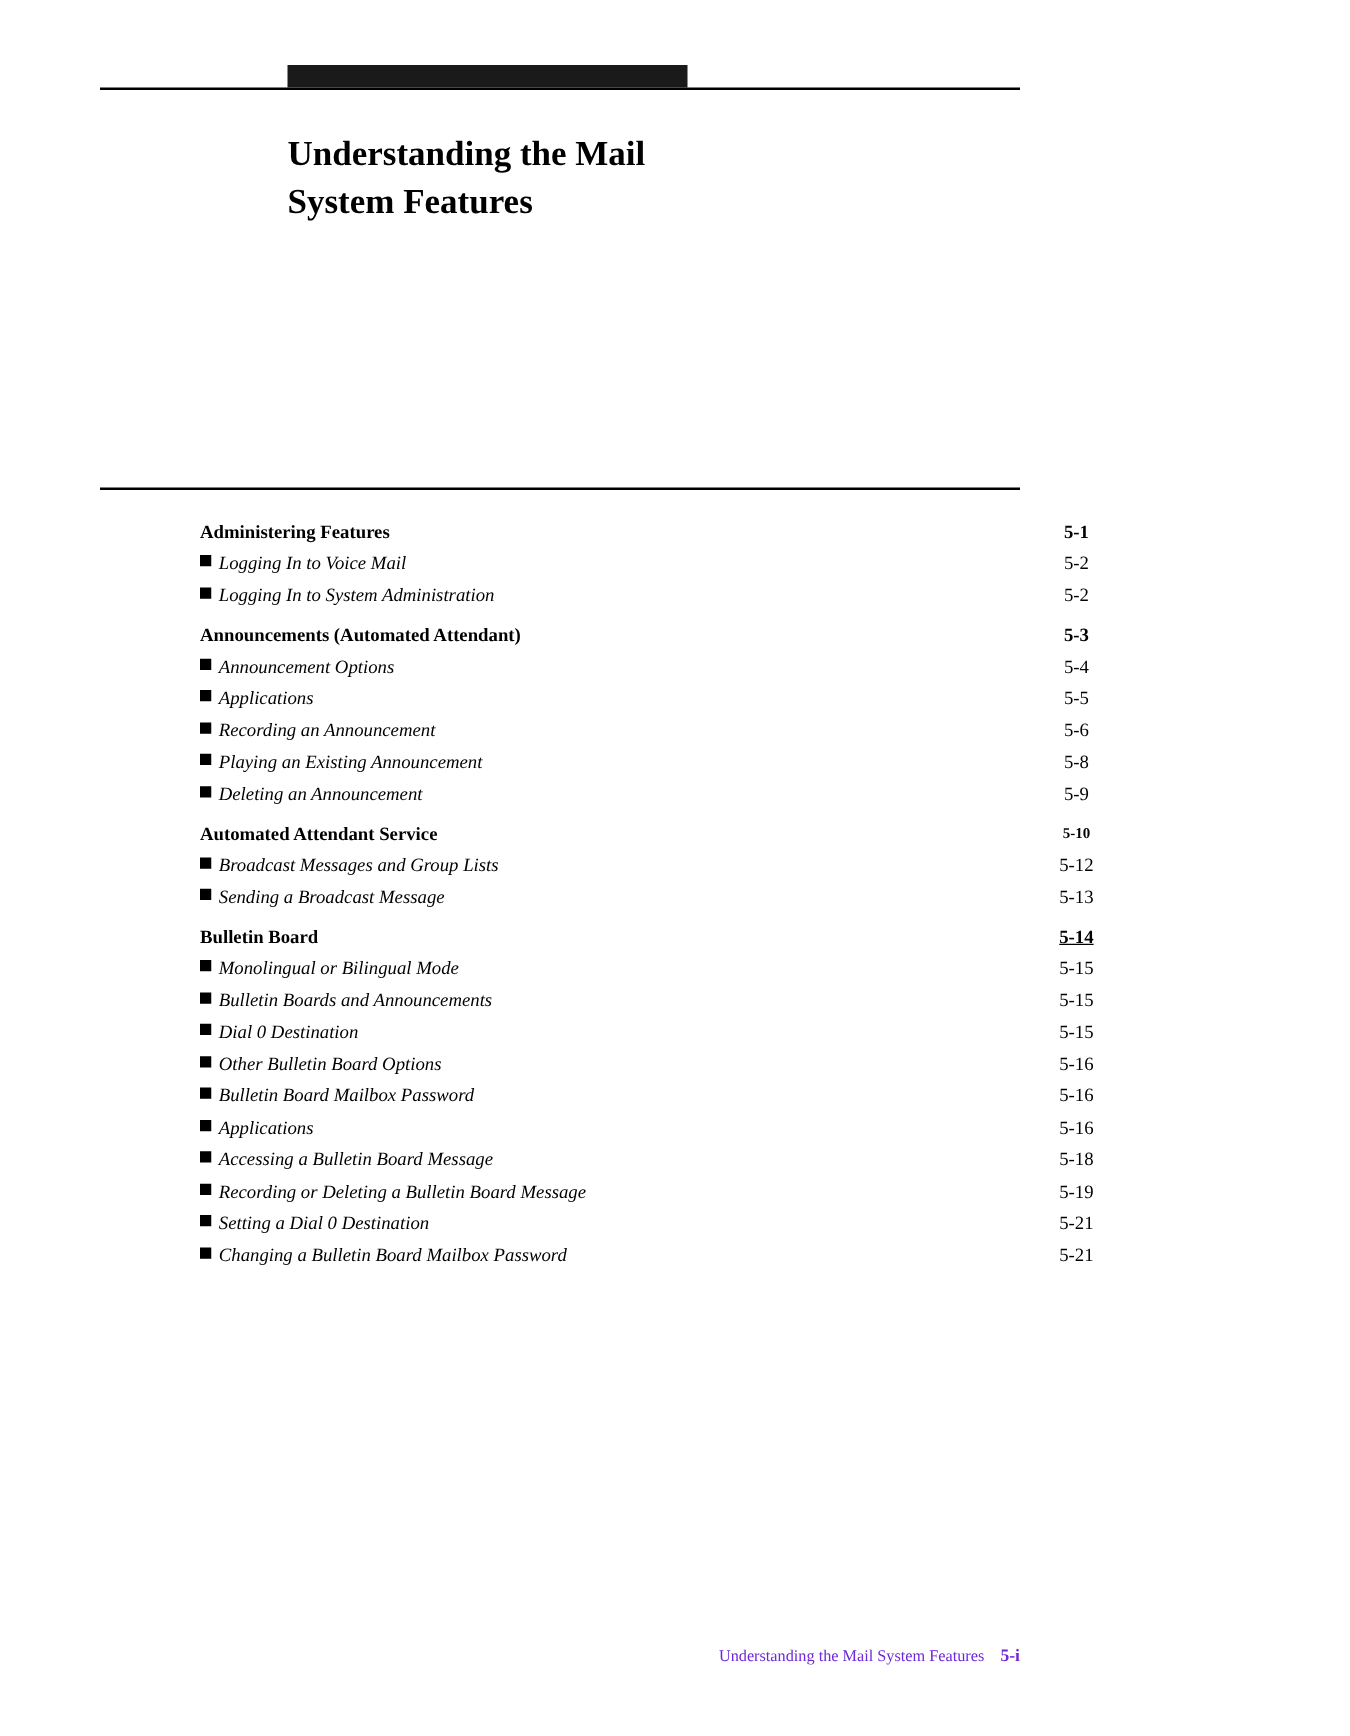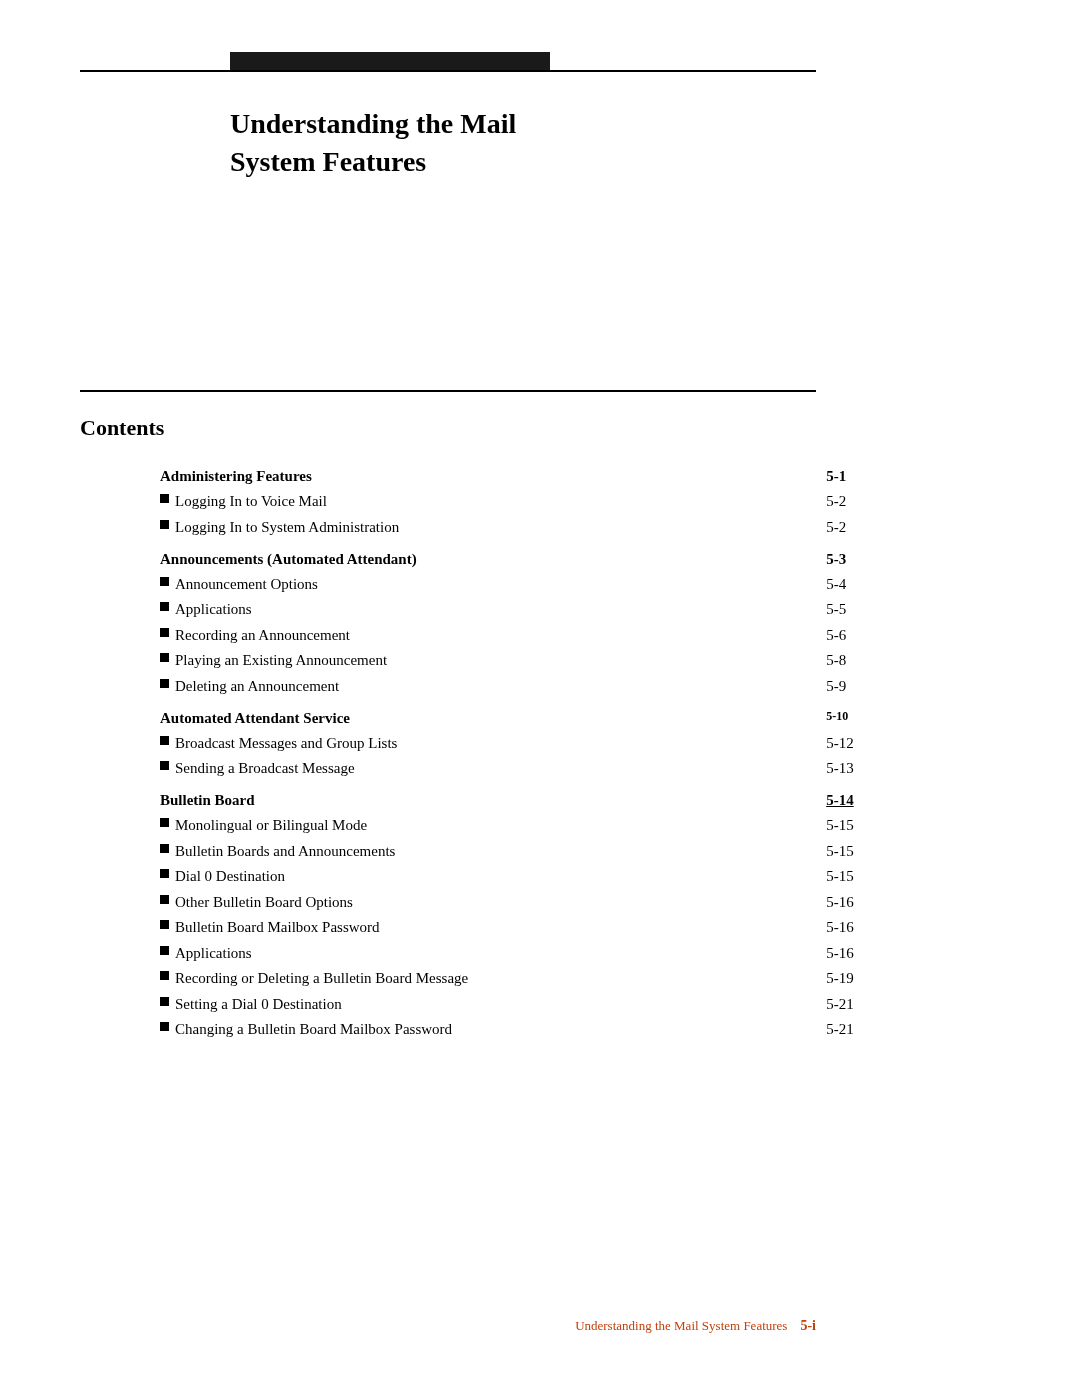--- a/index.html
+++ b/index.html
@@ -89,39 +89,40 @@
     }
 
     .toc-table tr td {
       padding: 1.5px 0;
       font-size: 15px;
       line-height: 1.5;
       vertical-align: top;
     }
 
     .toc-table tr td.page-num {
-      text-align: left;
+      text-align: center;
       white-space: nowrap;
       padding-left: 10px;
       font-size: 15px;
     }
 
     .toc-section-row td {
       padding-top: 8px;
       padding-bottom: 1px;
     }
 
     .section-label {
       font-size: 15px;
       font-weight: bold;
       text-align: center;
     }
 
     .bullet-row td.entry {
       padding-left: 0px;
+      font-style: italic;
     }
 
     .bullet-cell {
       display: flex;
       align-items: flex-start;
       gap: 6px;
     }
 
     .bullet-sq {
       display: inline-block;
@@ -142,21 +143,21 @@
       bottom: 55px;
       left: 80px;
       right: 80px;
       display: flex;
       justify-content: flex-end;
       align-items: center;
     }
 
     .footer-text {
       font-size: 13px;
-      color: #c2410c;
+      color: #6d28d9;
     }
 
     .footer-bold {
       font-weight: bold;
       font-size: 14px;
     }
   </style>
 </head>
 <body>
 
@@ -169,21 +170,20 @@
   <div class="title-area">
     <div class="main-title">
       <div>Understanding the Mail</div>
       <div>System Features</div>
     </div>
   </div>
 
   <div class="contents-rule"></div>
 
   <div class="contents-section">
-    <div class="contents-heading">Contents</div>
 
     <table class="toc-table">
       <tbody id="toc-body">
       <tr class="toc-section-row">
         <td class="entry" colspan="1" style="padding-top:0px; padding-bottom:1px;">
           <span class="section-label">Administering Features</span>
         </td>
         <td class="page-num" style="padding-top:0px; padding-bottom:1px; font-weight:bold; font-size:15px;">5-1</td>
       </tr>
           <tr class="bullet-row">
@@ -331,20 +331,29 @@
         <td class="page-num">5-16</td>
       </tr>
           <tr class="bullet-row">
         <td class="entry">
           <div class="bullet-cell">
             <span class="bullet-sq"></span>
             <span class="entry-text">Applications</span>
           </div>
         </td>
         <td class="page-num">5-16</td>
+      </tr>
+          <tr class="bullet-row">
+        <td class="entry">
+          <div class="bullet-cell">
+            <span class="bullet-sq"></span>
+            <span class="entry-text">Accessing a Bulletin Board Message</span>
+          </div>
+        </td>
+        <td class="page-num">5-18</td>
       </tr>
           <tr class="bullet-row">
         <td class="entry">
           <div class="bullet-cell">
             <span class="bullet-sq"></span>
             <span class="entry-text">Recording or Deleting a Bulletin Board Message</span>
           </div>
         </td>
         <td class="page-num">5-19</td>
       </tr>

